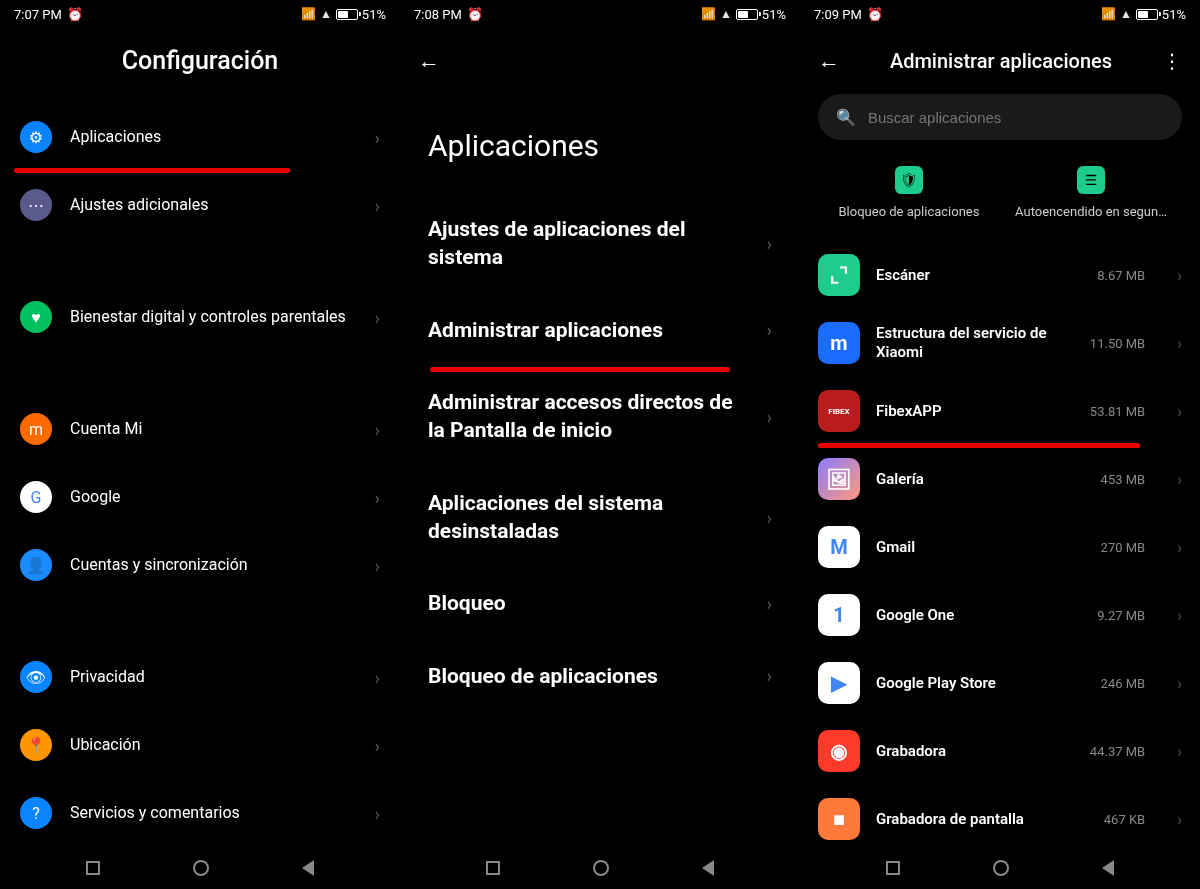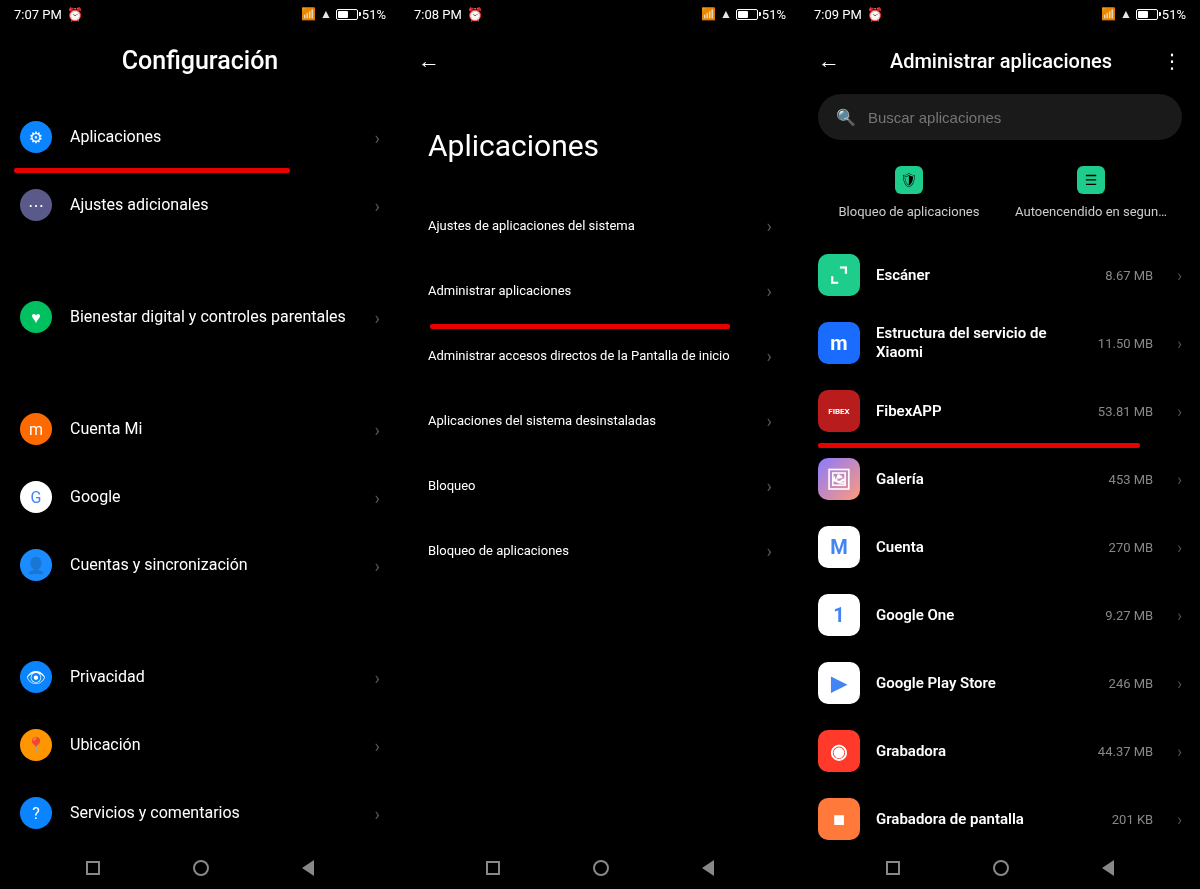--- a/index.html
+++ b/index.html
@@ -150,21 +150,21 @@
     background: #e60000;
     border-radius: 2px;
   }
   .item-plain {
     display: flex;
     align-items: center;
     padding: 22px 28px;
     gap: 18px;
     position: relative;
   }
-  .item-plain .item-text { font-size: 13px; }
+  .item-plain .item-text { font-size: 21px; font-weight: bold; }
   .search-bar {
     margin: 6px 18px 18px;
     background: #1a1a1a;
     border-radius: 24px;
     height: 46px;
     display: flex;
     align-items: center;
     padding: 0 18px;
     gap: 12px;
     color: #888;
@@ -229,21 +229,21 @@
   }
   .app-name {
     flex: 1;
     font-size: 15px;
     font-weight: 600;
     line-height: 1.25;
   }
   .app-size {
     font-size: 13px;
     color: #888;
-    margin-right: 8px;
+    margin-right: 16px;
   }
   .app-chev { color: #555; font-size: 16px; }
   .underline-red-3 {
     position: absolute;
     bottom: -3px;
     left: 18px;
     right: 60px;
     height: 5px;
     background: #e60000;
     border-radius: 2px;
@@ -457,21 +457,21 @@
         <div class="underline-red-3"></div>
       </div>
       <div class="app-row">
         <div class="app-icon" style="background: linear-gradient(135deg, rgb(138, 122, 255), rgb(255, 154, 122));">🖼</div>
         <div class="app-name">Galería</div>
         <div class="app-size">453 MB</div>
         <div class="app-chev">›</div>
       </div>
       <div class="app-row">
         <div class="app-icon" style="background: rgb(255, 255, 255); color: rgb(66, 133, 244);">M</div>
-        <div class="app-name">Cuenta</div>
+        <div class="app-name">Gmail</div>
         <div class="app-size">270 MB</div>
         <div class="app-chev">›</div>
       </div>
       <div class="app-row">
         <div class="app-icon" style="background: rgb(255, 255, 255); color: rgb(66, 133, 244);">1</div>
         <div class="app-name">Google One</div>
         <div class="app-size">9.27 MB</div>
         <div class="app-chev">›</div>
       </div>
       <div class="app-row">
@@ -482,21 +482,21 @@
       </div>
       <div class="app-row">
         <div class="app-icon" style="background: rgb(255, 58, 42);">◉</div>
         <div class="app-name">Grabadora</div>
         <div class="app-size">44.37 MB</div>
         <div class="app-chev">›</div>
       </div>
       <div class="app-row">
         <div class="app-icon" style="background: rgb(255, 122, 58);">■</div>
         <div class="app-name">Grabadora de pantalla</div>
-        <div class="app-size">201 KB</div>
+        <div class="app-size">467 KB</div>
         <div class="app-chev">›</div>
       </div>
     </div>
   <div class="nav-bar">
     <div class="nav-square"></div>
     <div class="nav-circle"></div>
     <div class="nav-tri"></div>
   </div>
 </div>
 

